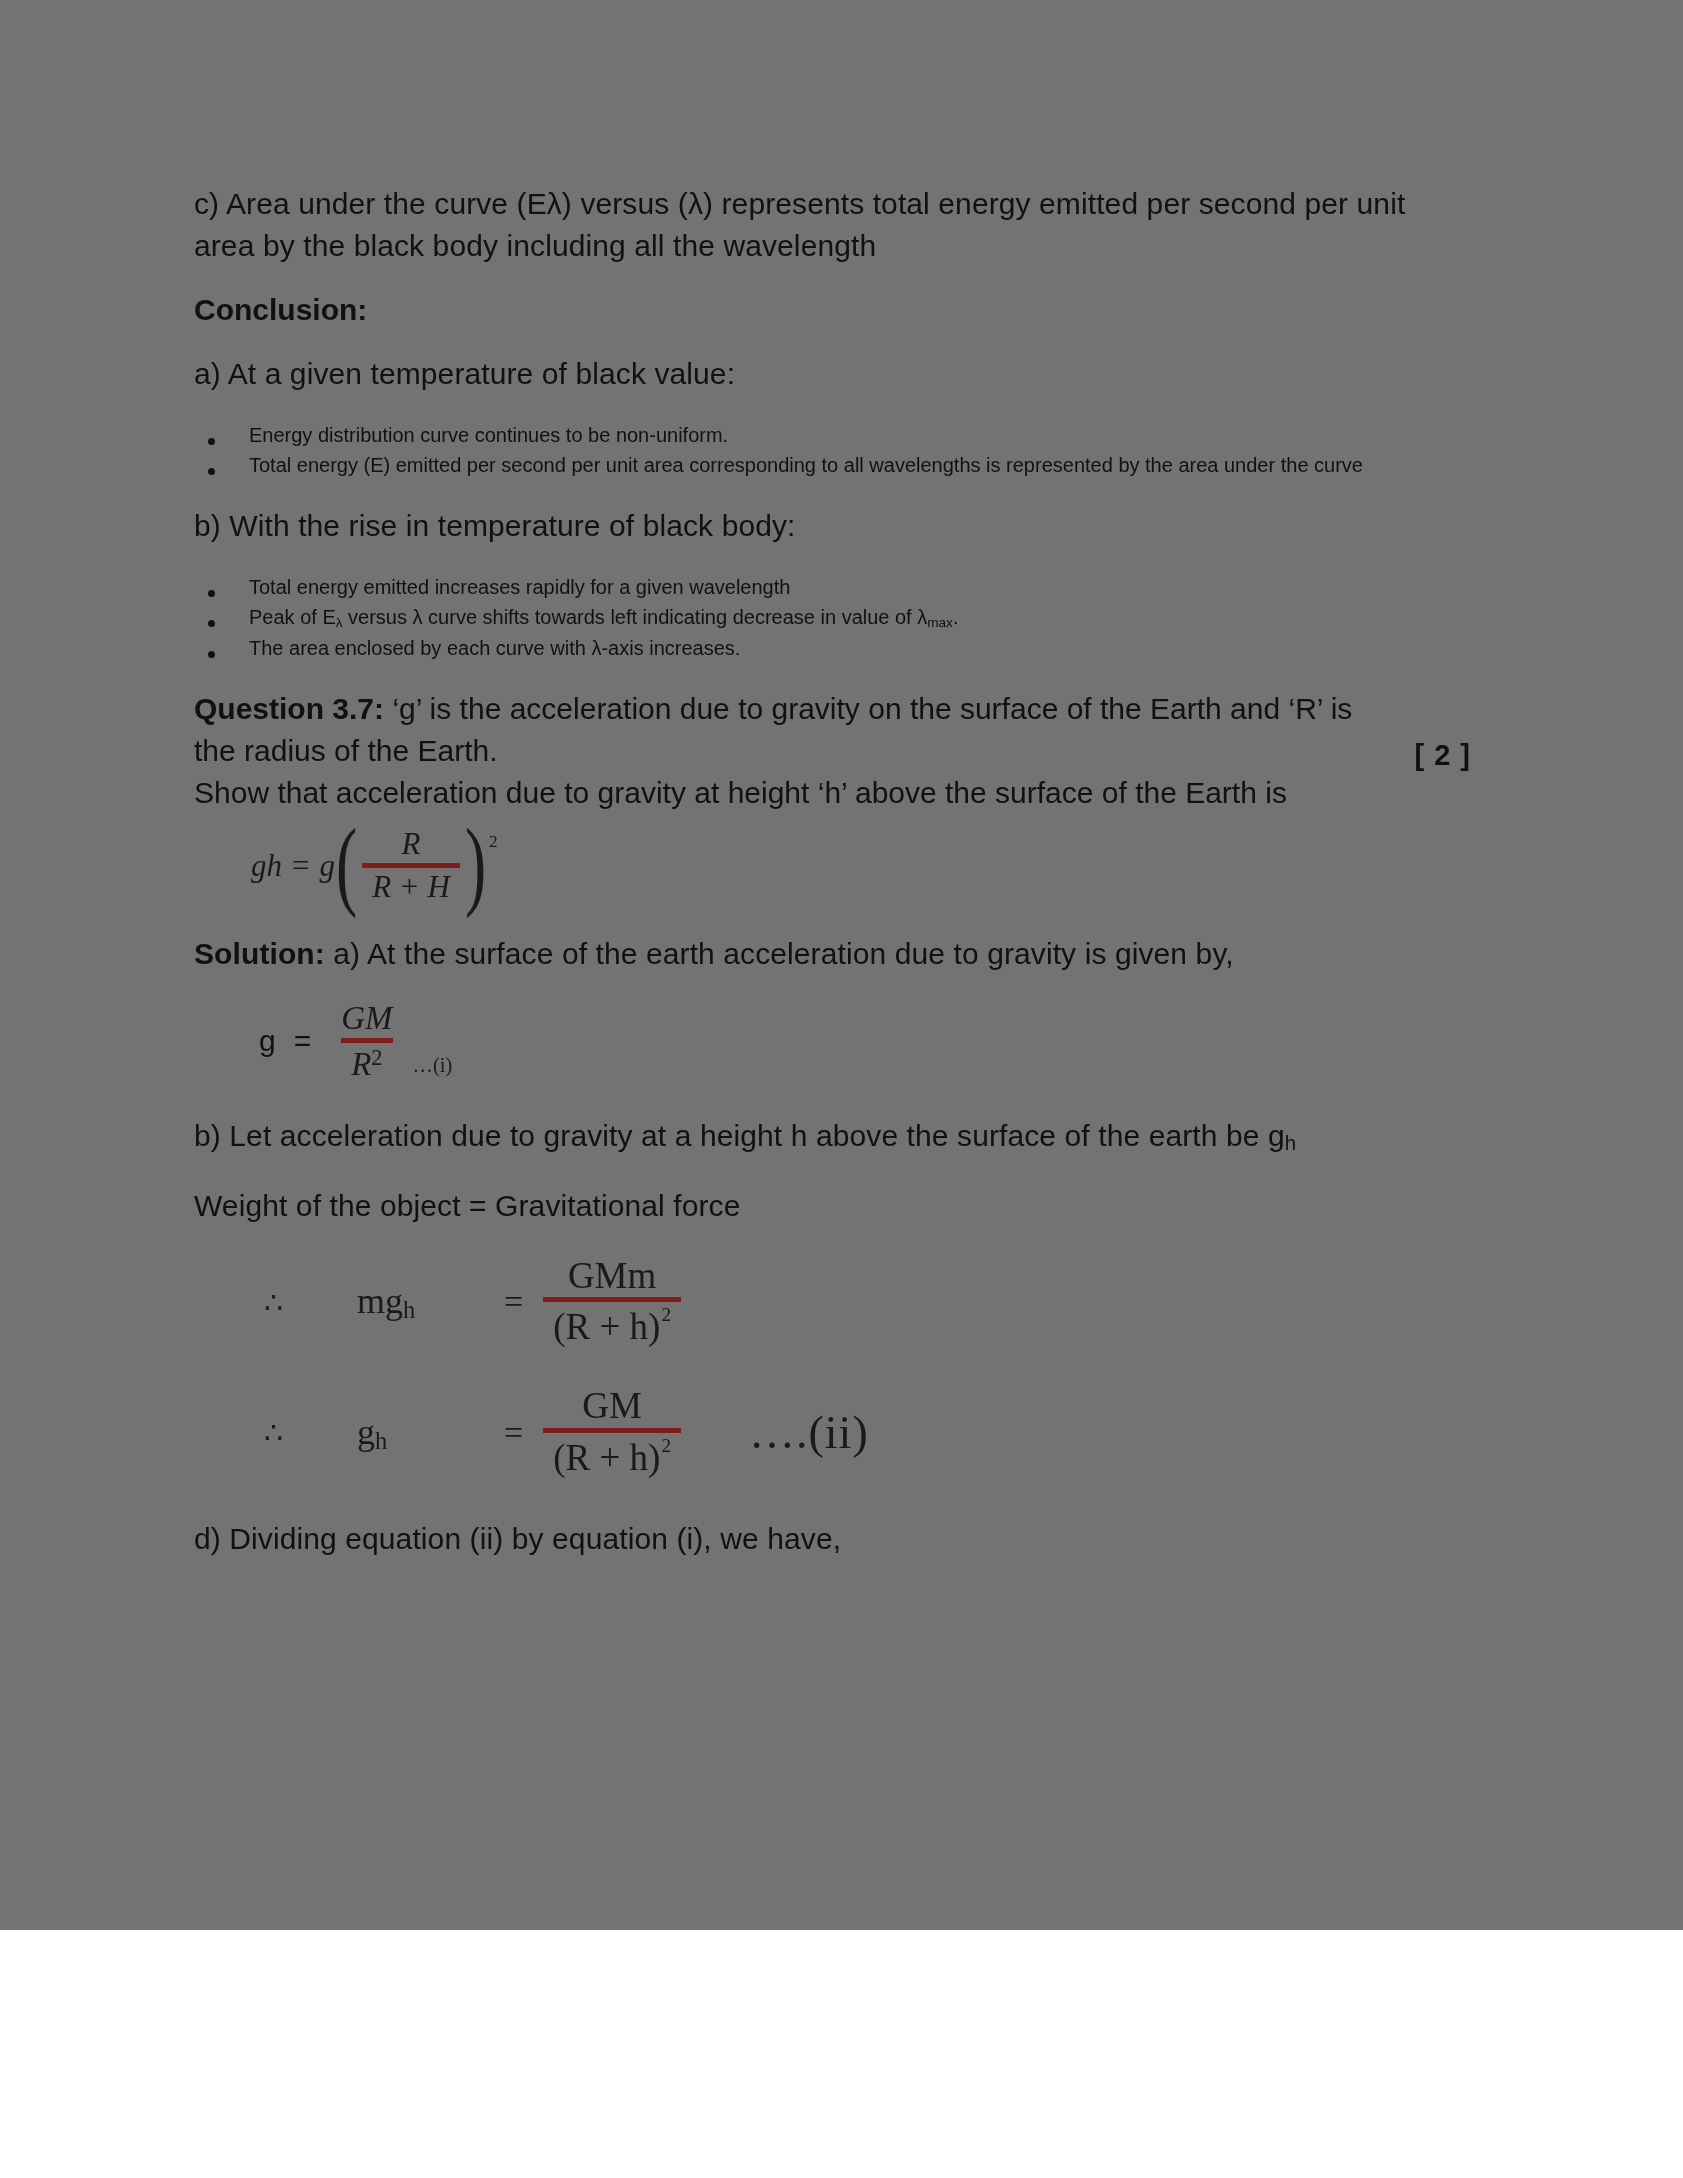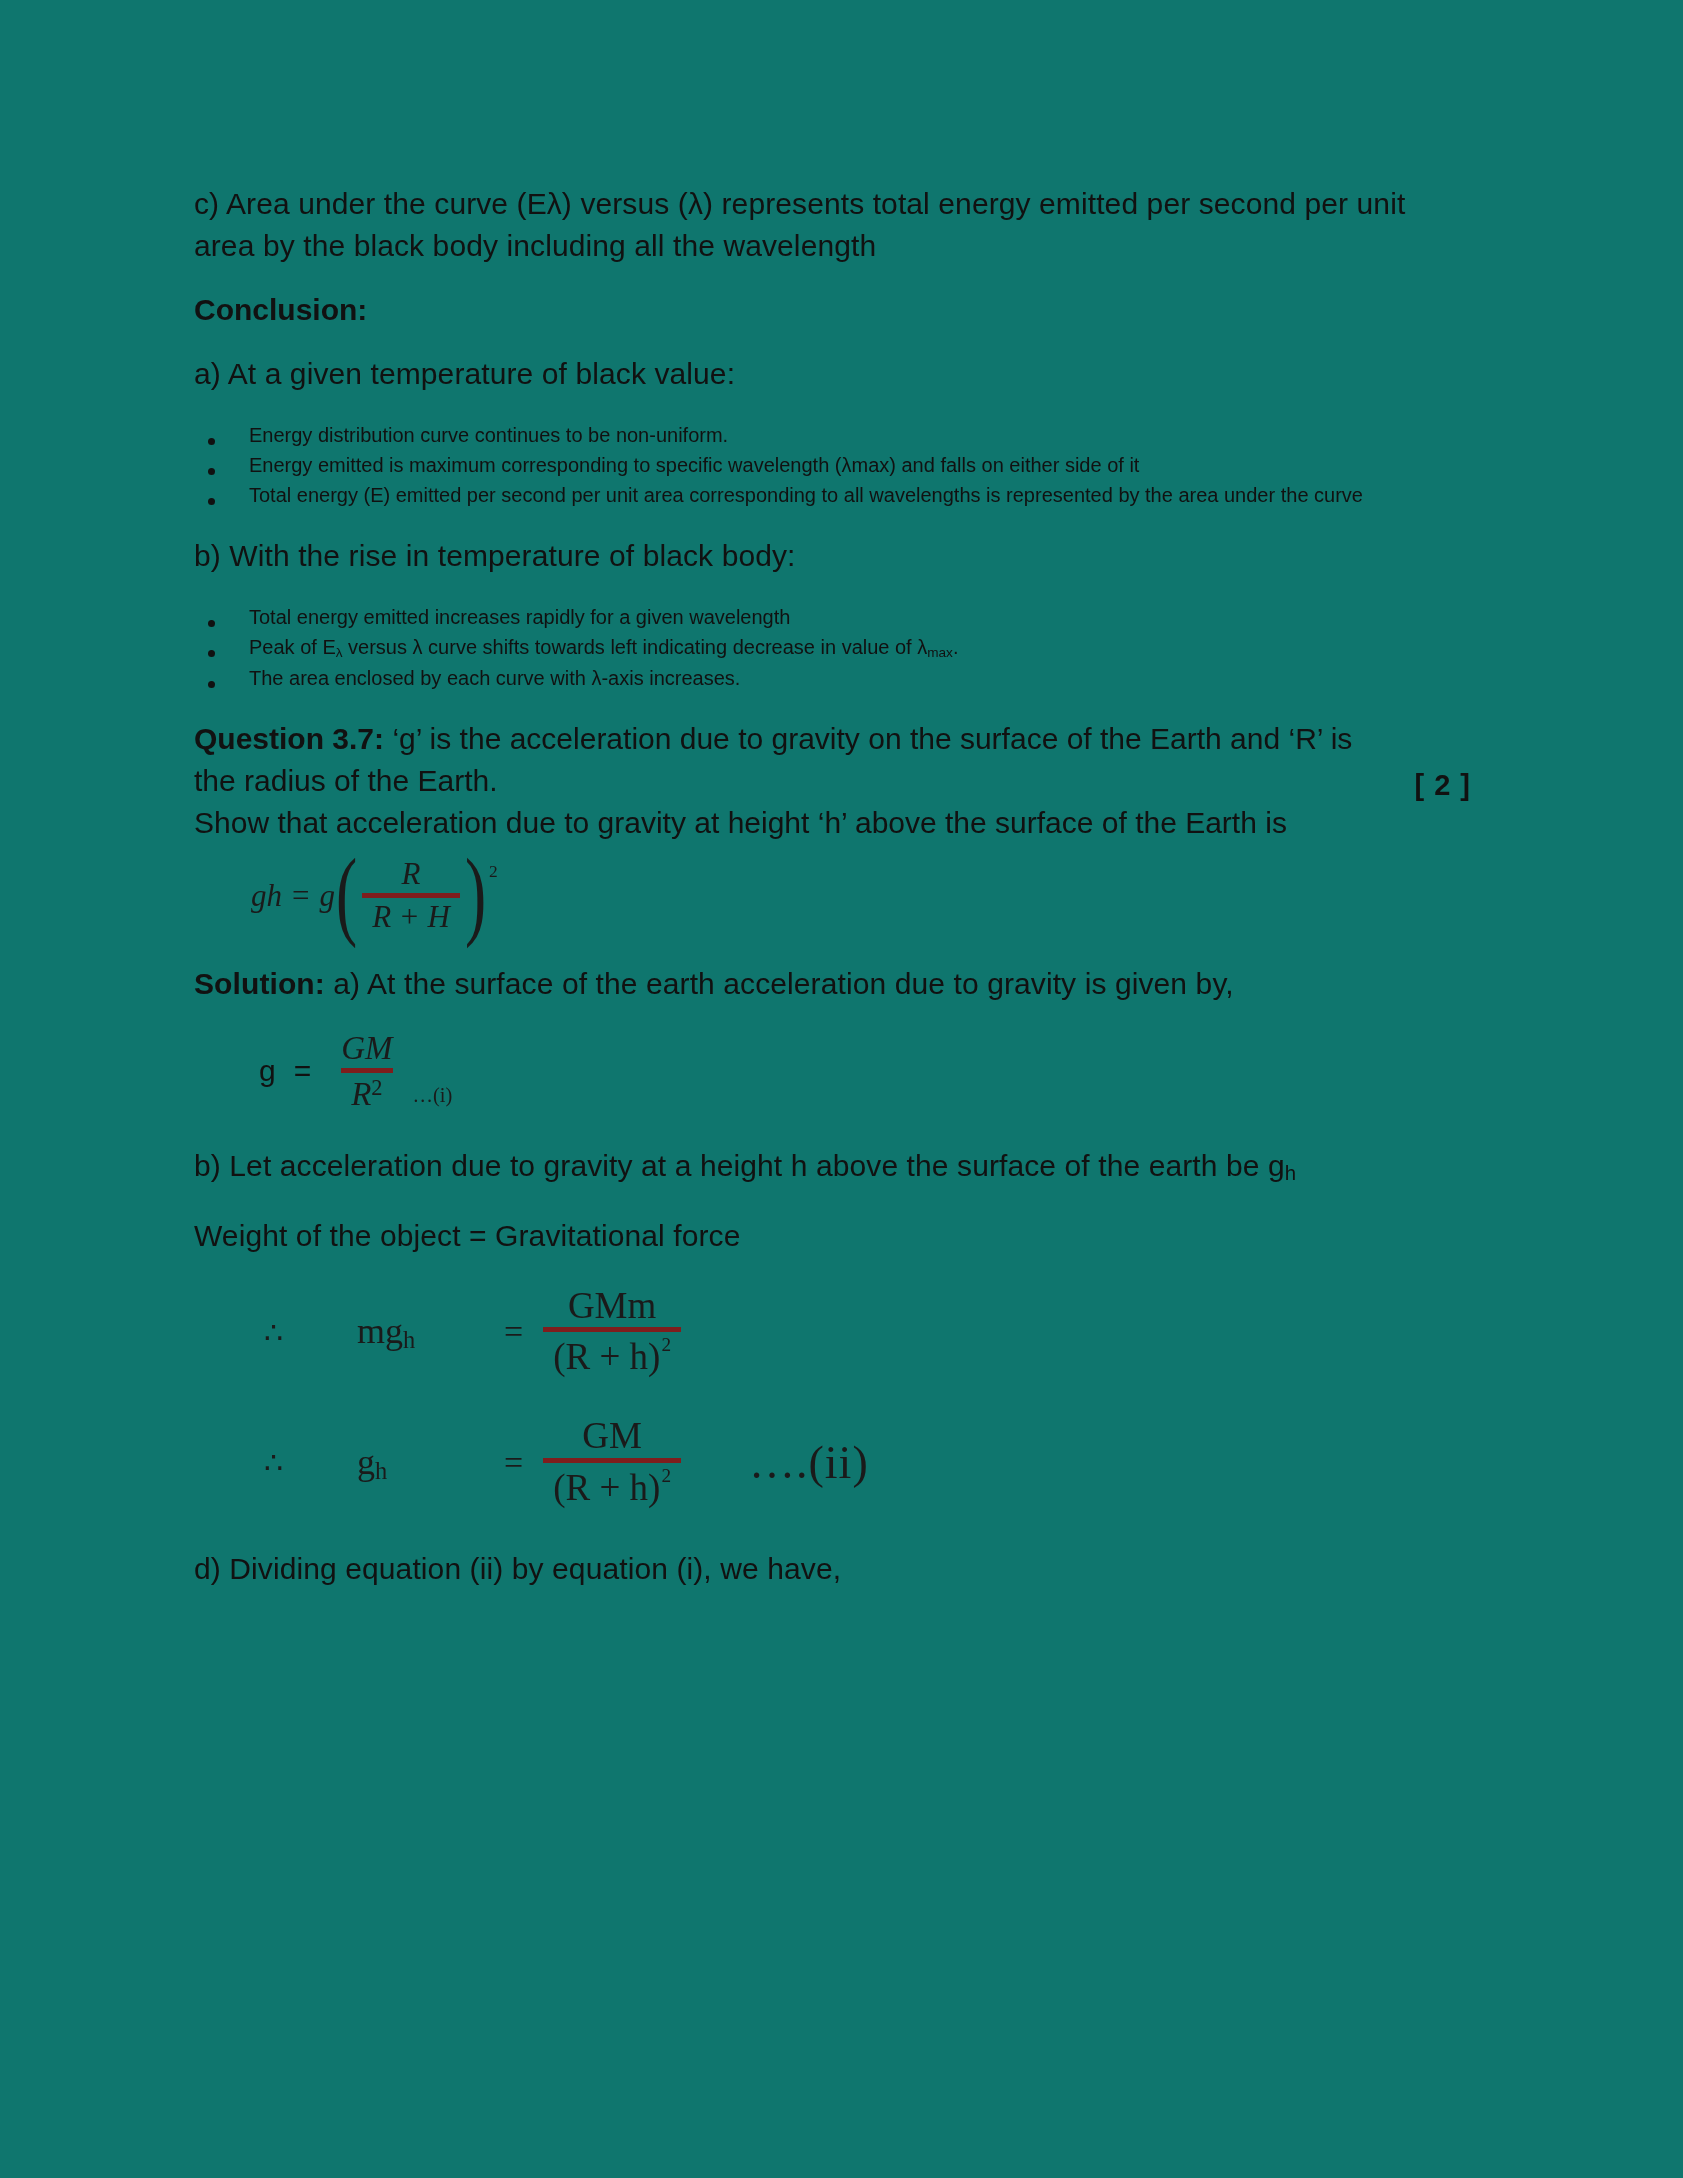--- a/index.html
+++ b/index.html
@@ -3,22 +3,22 @@
 <meta charset="utf-8">
 <style>
   html, body {
     margin: 0;
     padding: 0;
     background: #ffffff;
   }
   .page {
     position: relative;
     width: 1683px;
-    height: 2178px;
-    background: #0f766e;
+    height: 1930px;
+    background: #737373;
     font-family: "Liberation Sans", sans-serif;
     color: #111111;
     overflow: hidden;
   }
   .content {
     position: absolute;
     left: 194px;
     top: 183px;
     width: 1277px;
   }
@@ -201,21 +201,20 @@
     <p class="para">
       <span>c) Area under the curve (Eλ) versus (λ) represents total energy emitted per second per unit area by the black body including all the wavelength</span>
     </p>
 
     <div class="heading">Conclusion:</div>
 
     <p class="para">a) At a given temperature of black value:</p>
 
     <ul class="bullets">
       <li><span>Energy distribution curve continues to be non-uniform.</span></li>
-      <li><span>Energy emitted is maximum corresponding to specific wavelength (λmax) and falls on either side of it</span></li>
       <li><span>Total energy (E) emitted per second per unit area corresponding to all wavelengths is represented by the area under the curve</span></li>
     </ul>
 
     <p class="para">b) With the rise in temperature of black body:</p>
 
     <ul class="bullets">
       <li><span>Total energy emitted increases rapidly for a given wavelength</span></li>
       <li>
         <span>Peak of E</span><sub>λ</sub><span> versus λ curve shifts towards left indicating decrease in value of λ</span><sub>max</sub><span>.</span>
       </li>

